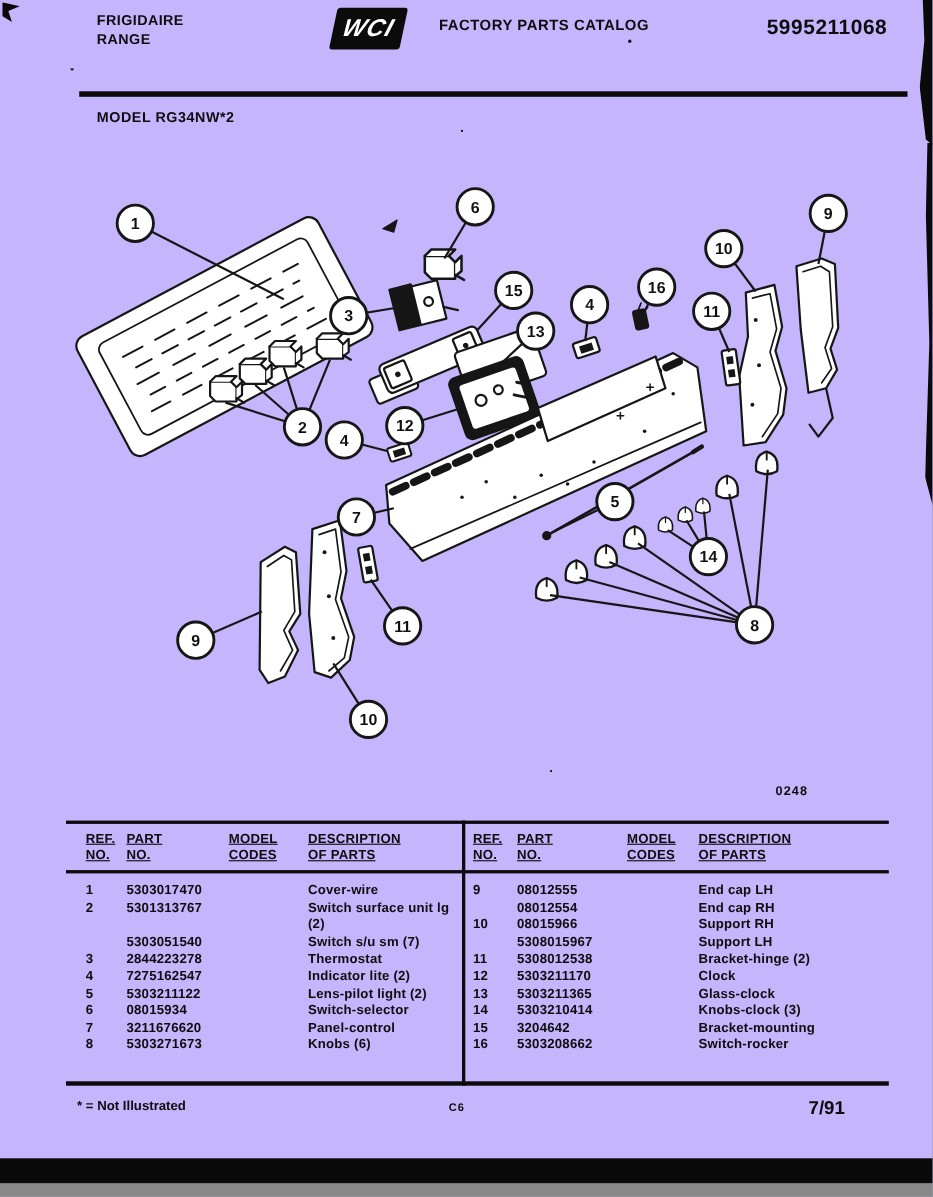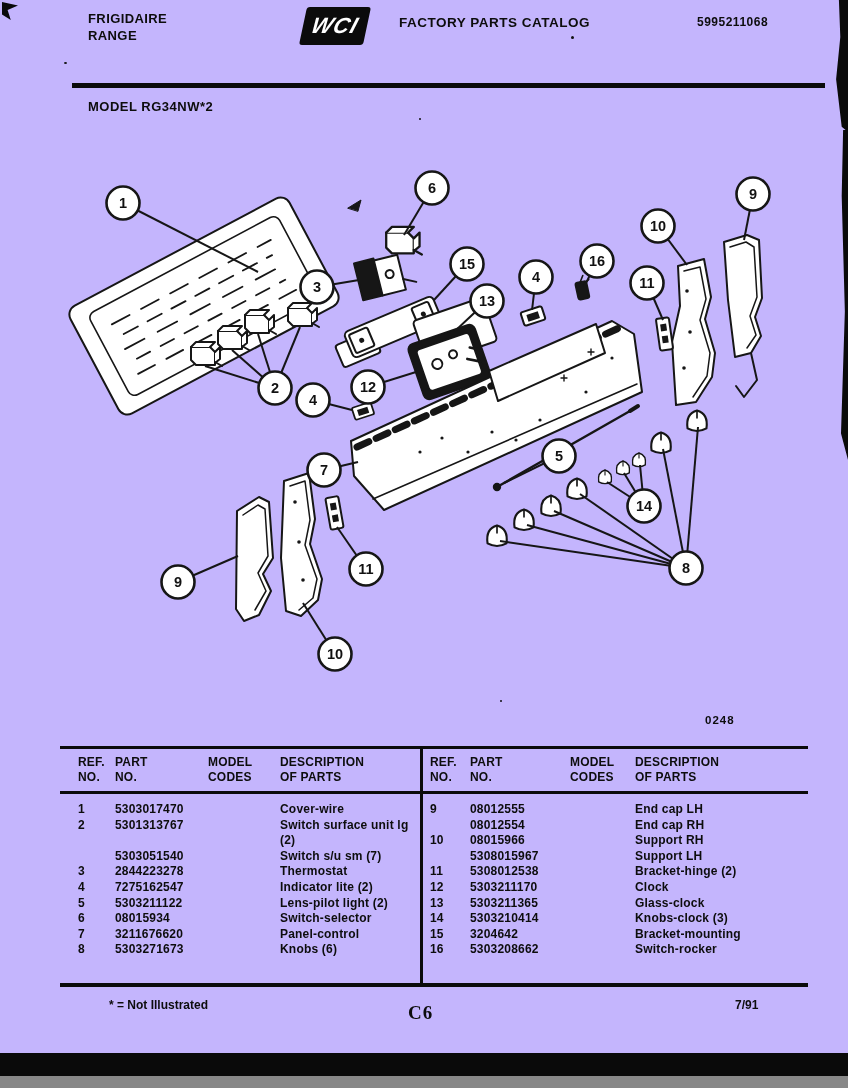--- a/index.html
+++ b/index.html
@@ -5,49 +5,49 @@
   html,body{margin:0;padding:0;background:#888;}
   #page{position:relative;width:848px;height:1076px;background:#c4b5fd;overflow:hidden;
         font-family:"Liberation Sans",sans-serif;color:#0d0d0d;font-weight:700;}
   .abs{position:absolute;}
   
   #brand{left:88px;top:10px;font-size:13px;line-height:17px;letter-spacing:.4px;}
   #wci-logo{left:303px;top:7px;width:64px;height:38px;background:#0b0b0b;transform:skewX(-12deg);
             border-radius:3px;display:flex;align-items:center;justify-content:center;}
   #wci-logo span{color:#fff;font-style:italic;font-size:22px;letter-spacing:1px;transform:skewX(-6deg);}
   #catalog-title{left:372px;top:15px;font-size:13.5px;letter-spacing:.5px;padding-left:27px;}
-  #pub-number{left:697px;top:15px;font-size:12px;letter-spacing:.5px;}
+  #pub-number{left:697px;top:15px;font-size:19px;letter-spacing:.5px;}
   #header-rule{left:72px;top:83px;width:753px;height:5px;background:#0b0b0b;}
   #model-title{left:88px;top:99px;font-size:13px;letter-spacing:.5px;}
   
   #diagram{left:60px;top:120px;width:760px;height:610px;}
   #diagram svg{display:block;}
   .part{stroke:#161616;stroke-width:2;stroke-linejoin:round;stroke-linecap:round;}
   #callout-lines line{stroke:#161616;stroke-width:2;}
   #callout-marks circle{fill:#fff;stroke:#161616;stroke-width:2.6;}
   #callout-marks text{font:700 14.5px "Liberation Sans",sans-serif;fill:#111;text-anchor:middle;}
   #diagram-code{left:705px;top:714px;font-size:11.5px;letter-spacing:1px;}
   
   #parts-table{left:60px;top:716px;width:748px;height:300px;font-size:12px;}
   .rule{position:absolute;background:#0b0b0b;}
   #t-top{left:0;top:30px;width:748px;height:3px;}
   #t-mid{left:0;top:75px;width:748px;height:3px;}
   #t-bot{left:0;top:267px;width:748px;height:4px;}
   #t-div{left:360px;top:30px;width:2.5px;height:241px;}
   .hdr-grid,.body-grid{position:absolute;display:grid;}
   .grid-l{grid-template-columns:37px 93px 72px 1fr;width:340px;}
   .grid-r{grid-template-columns:40px 100px 65px 1fr;width:372px;}
-  .hdr-grid{top:39px;line-height:15px;letter-spacing:.2px;}
+  .hdr-grid{top:39px;line-height:15px;letter-spacing:.2px;text-decoration:underline;}
   .body-grid{top:86px;}
   .hl{white-space:pre-line;}
   .cell{line-height:15.6px;white-space:nowrap;letter-spacing:.2px;}
   
-  #footnote{left:70px;top:998px;font-size:12px;margin-left:39px;}
-  #page-num{left:408px;top:1002px;font-size:19px;letter-spacing:1px;font-family:Liberation Serif, serif;}
-  #date-code{left:735px;top:998px;font-size:12px;}
+  #footnote{left:70px;top:998px;font-size:12px;}
+  #page-num{left:408px;top:1002px;font-size:10px;letter-spacing:1px;}
+  #date-code{left:735px;top:998px;font-size:17px;}
   
   .ink{position:absolute;background:#0a0a0a;}
   #scan-bottom{left:0;top:1053px;width:848px;height:35px;}
   #scan-right-top{left:834px;top:0;width:14px;height:132px;clip-path:polygon(35% 0,100% 0,100% 100%,55% 96%,15% 60%,45% 28%);}
   #scan-right-mid{left:841px;top:130px;width:7px;height:330px;clip-path:polygon(30% 0,100% 0,100% 100%,0 92%,55% 55%,10% 20%);}
   #scan-tl{left:2px;top:2px;width:16px;height:18px;clip-path:polygon(0 0,100% 20%,35% 45%,55% 100%,0 70%);}
   .speck{position:absolute;background:#111;border-radius:50%;}
 </style>
 </head>
 <body>

